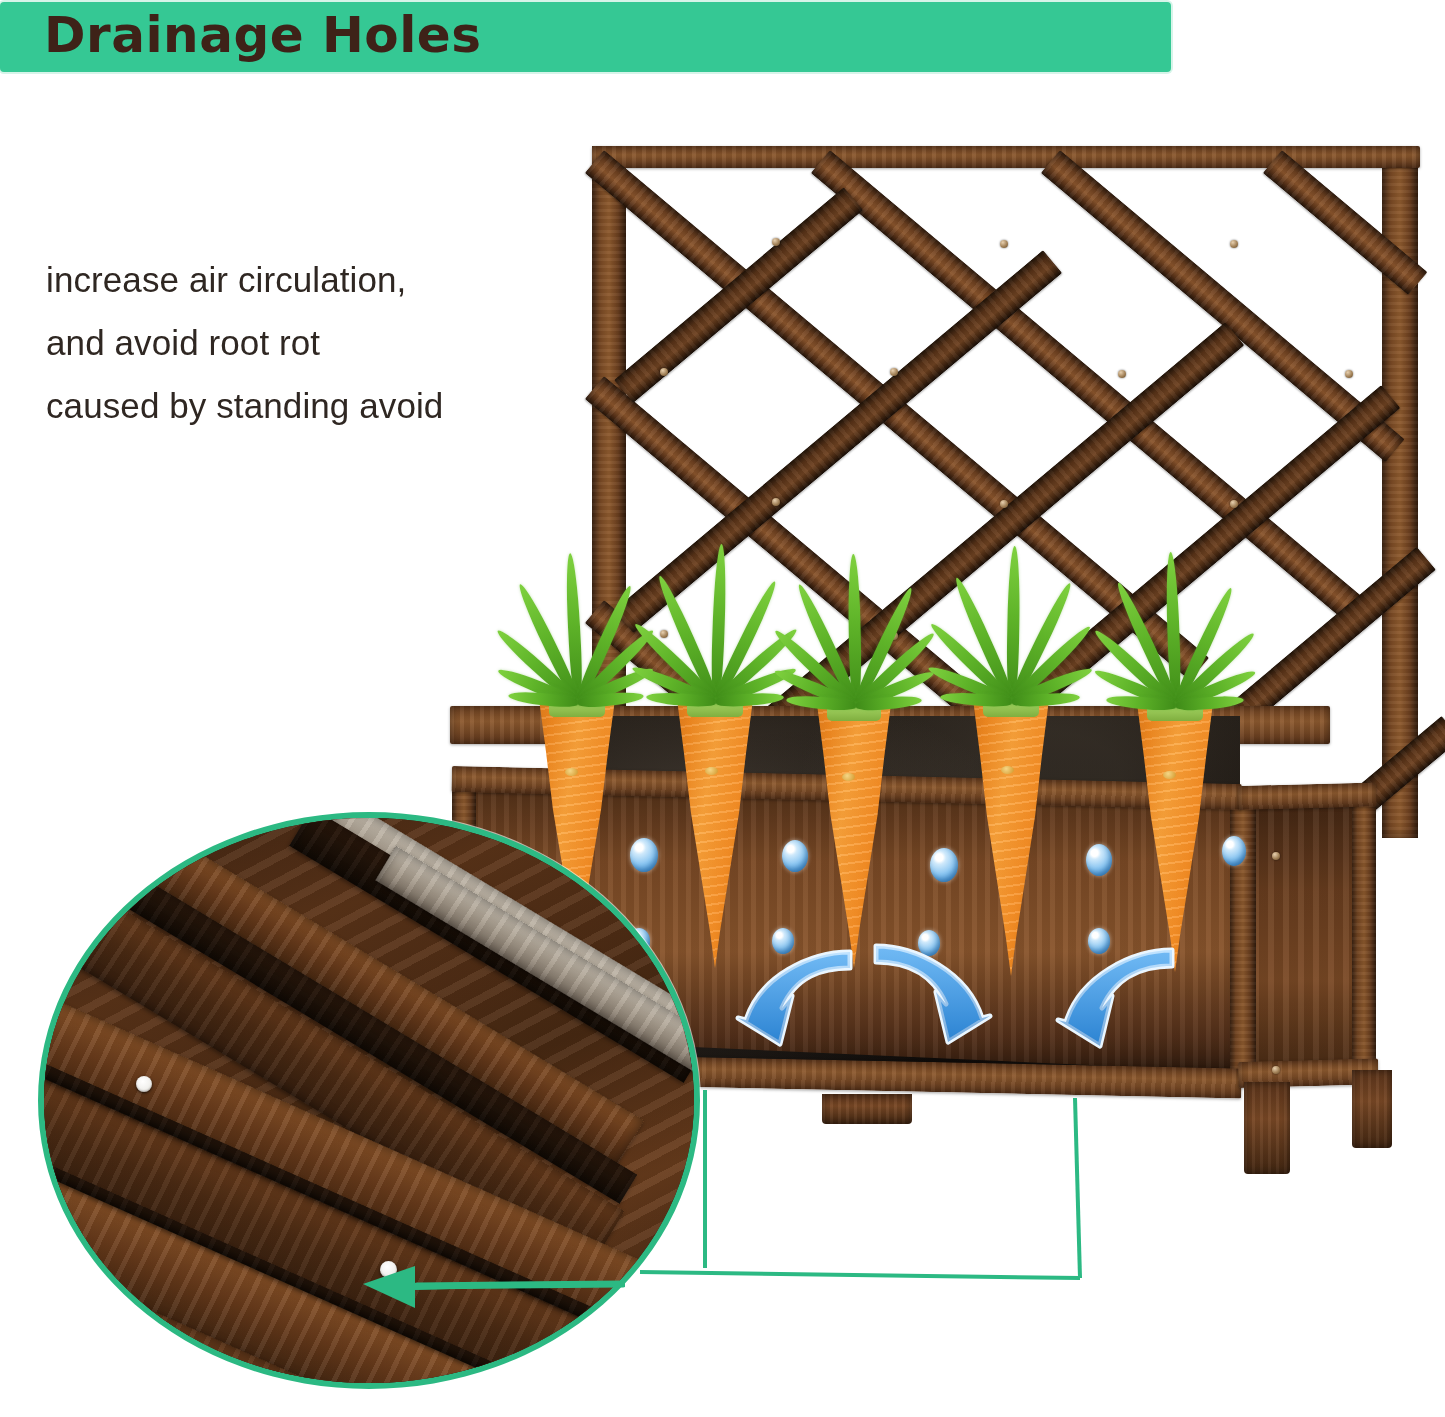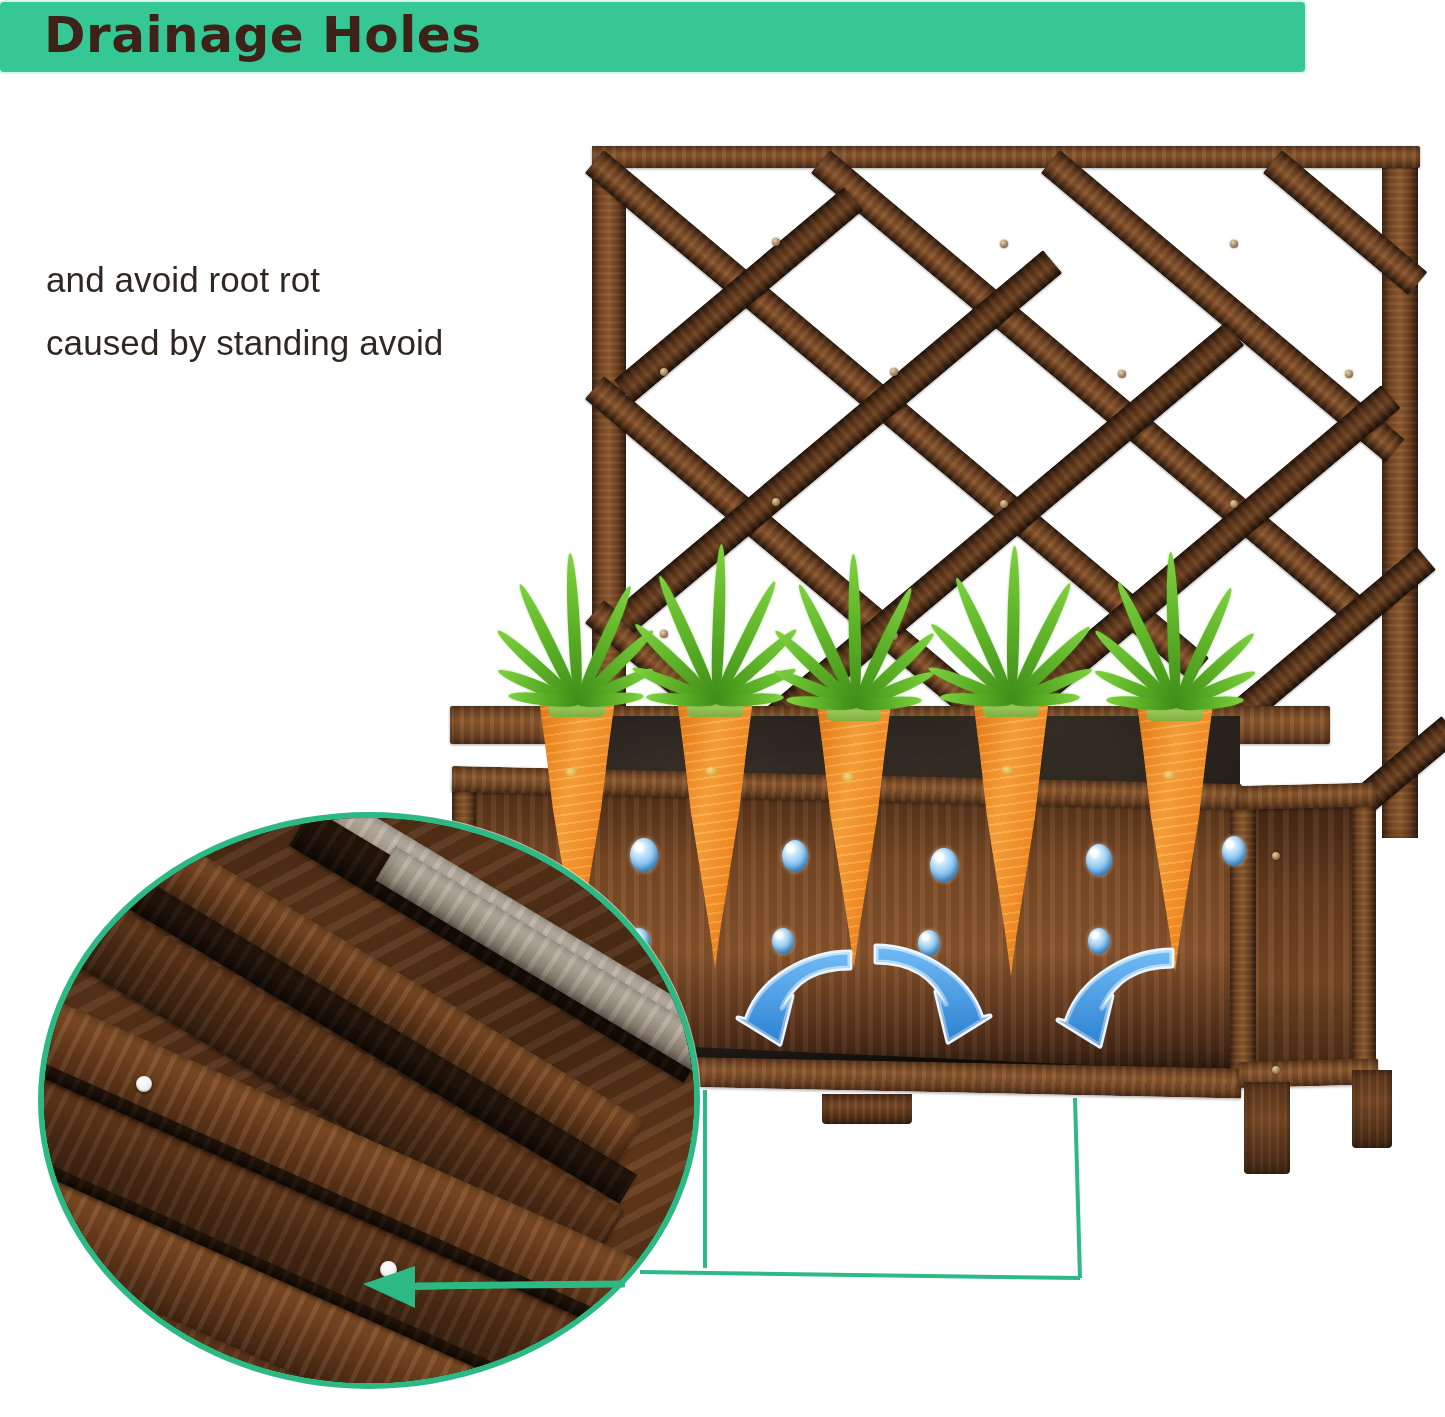--- a/index.html
+++ b/index.html
@@ -1,21 +1,21 @@
 <!DOCTYPE html>
 <html><head>
 <meta charset="utf-8">
 <style>
   html,body{margin:0;padding:0;background:#fff;}
   body{width:1445px;height:1417px;font-family:"Liberation Sans",sans-serif;overflow:hidden;}
   #stage{position:relative;width:1445px;height:1417px;background:#ffffff;overflow:hidden;}
 
   
   #banner{
-    position:absolute;left:0;top:2px;width:1305px;height:70px;
+    position:absolute;left:0;top:2px;width:1171px;height:70px;
     background:#35c894;border-radius:4px;
     box-shadow:0 0 0 2px rgba(180,235,215,.55);
   }
   #banner-title{
     position:absolute;left:44px;top:-2px;height:70px;line-height:70px;
     font-size:50px;font-weight:bold;color:#3e2218;letter-spacing:.5px;
     white-space:nowrap;font-family:"DejaVu Sans",sans-serif;
   }
 
   
@@ -184,20 +184,21 @@
 </head>
 <body>
 
 <div id="stage">
 
   <div id="banner">
     <div id="banner-title">Drainage Holes</div>
   </div>
 
   <div id="desc">
+    <div>increase air circulation,</div>
     <div>and avoid root rot</div>
     <div>caused by standing avoid</div>
   </div>
 
   <div id="product">
 
     <div>
 
       <div class="post" style="left:592px;top:146px;width:34px;height:560px;"></div>
 

